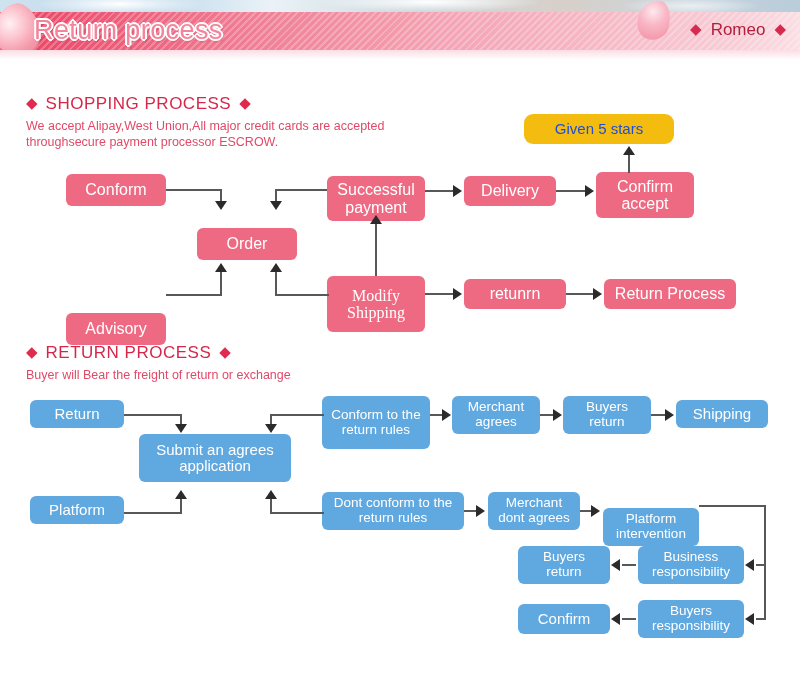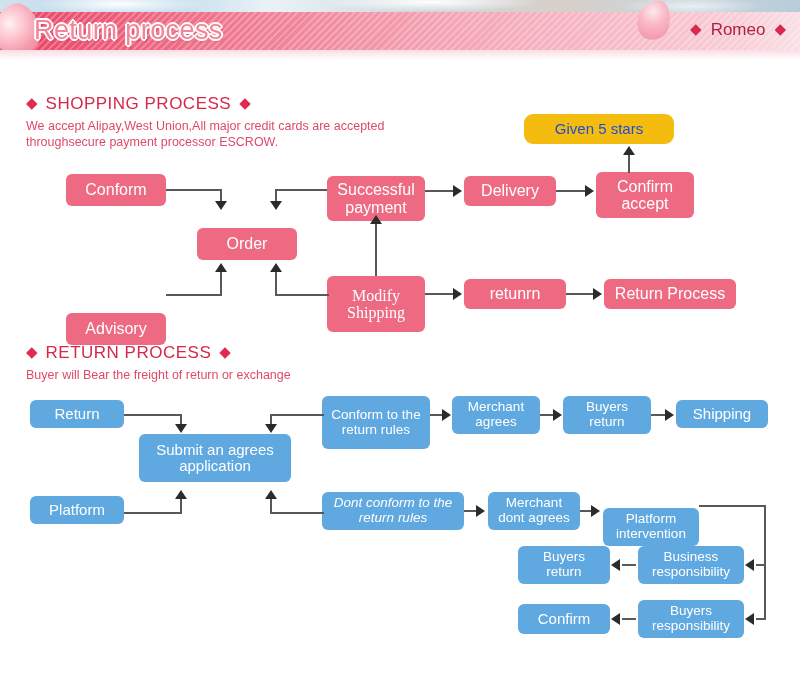--- a/index.html
+++ b/index.html
@@ -167,21 +167,21 @@
 application</div>
 
 <div class="node blue" style="left:322px;top:396px;width:108px;height:53px;white-space:pre-line;">Conform to the
 return rules</div>
 <div class="node blue" style="left:452px;top:396px;width:88px;height:38px;white-space:pre-line;">Merchant
 agrees</div>
 <div class="node blue" style="left:563px;top:396px;width:88px;height:38px;white-space:pre-line;">Buyers
 return</div>
 <div class="node blue" style="left:676px;top:400px;width:92px;height:28px;font-size:15px;">Shipping</div>
 
-<div class="node blue" style="left:322px;top:492px;width:142px;height:38px;white-space:pre-line;font-style:italic;">Dont conform to the
+<div class="node blue" style="left:322px;top:492px;width:142px;height:38px;white-space:pre-line;">Dont conform to the
 return rules</div>
 <div class="node blue" style="left:488px;top:492px;width:92px;height:38px;white-space:pre-line;">Merchant
 dont agrees</div>
 <div class="node blue" style="left:603px;top:492px;width:96px;height:38px;white-space:pre-line;margin-top:16px;">Platform
 intervention</div>
 
 <div class="node blue" style="left:638px;top:546px;width:106px;height:38px;white-space:pre-line;">Business
 responsibility</div>
 <div class="node blue" style="left:518px;top:546px;width:92px;height:38px;white-space:pre-line;">Buyers
 return</div>

